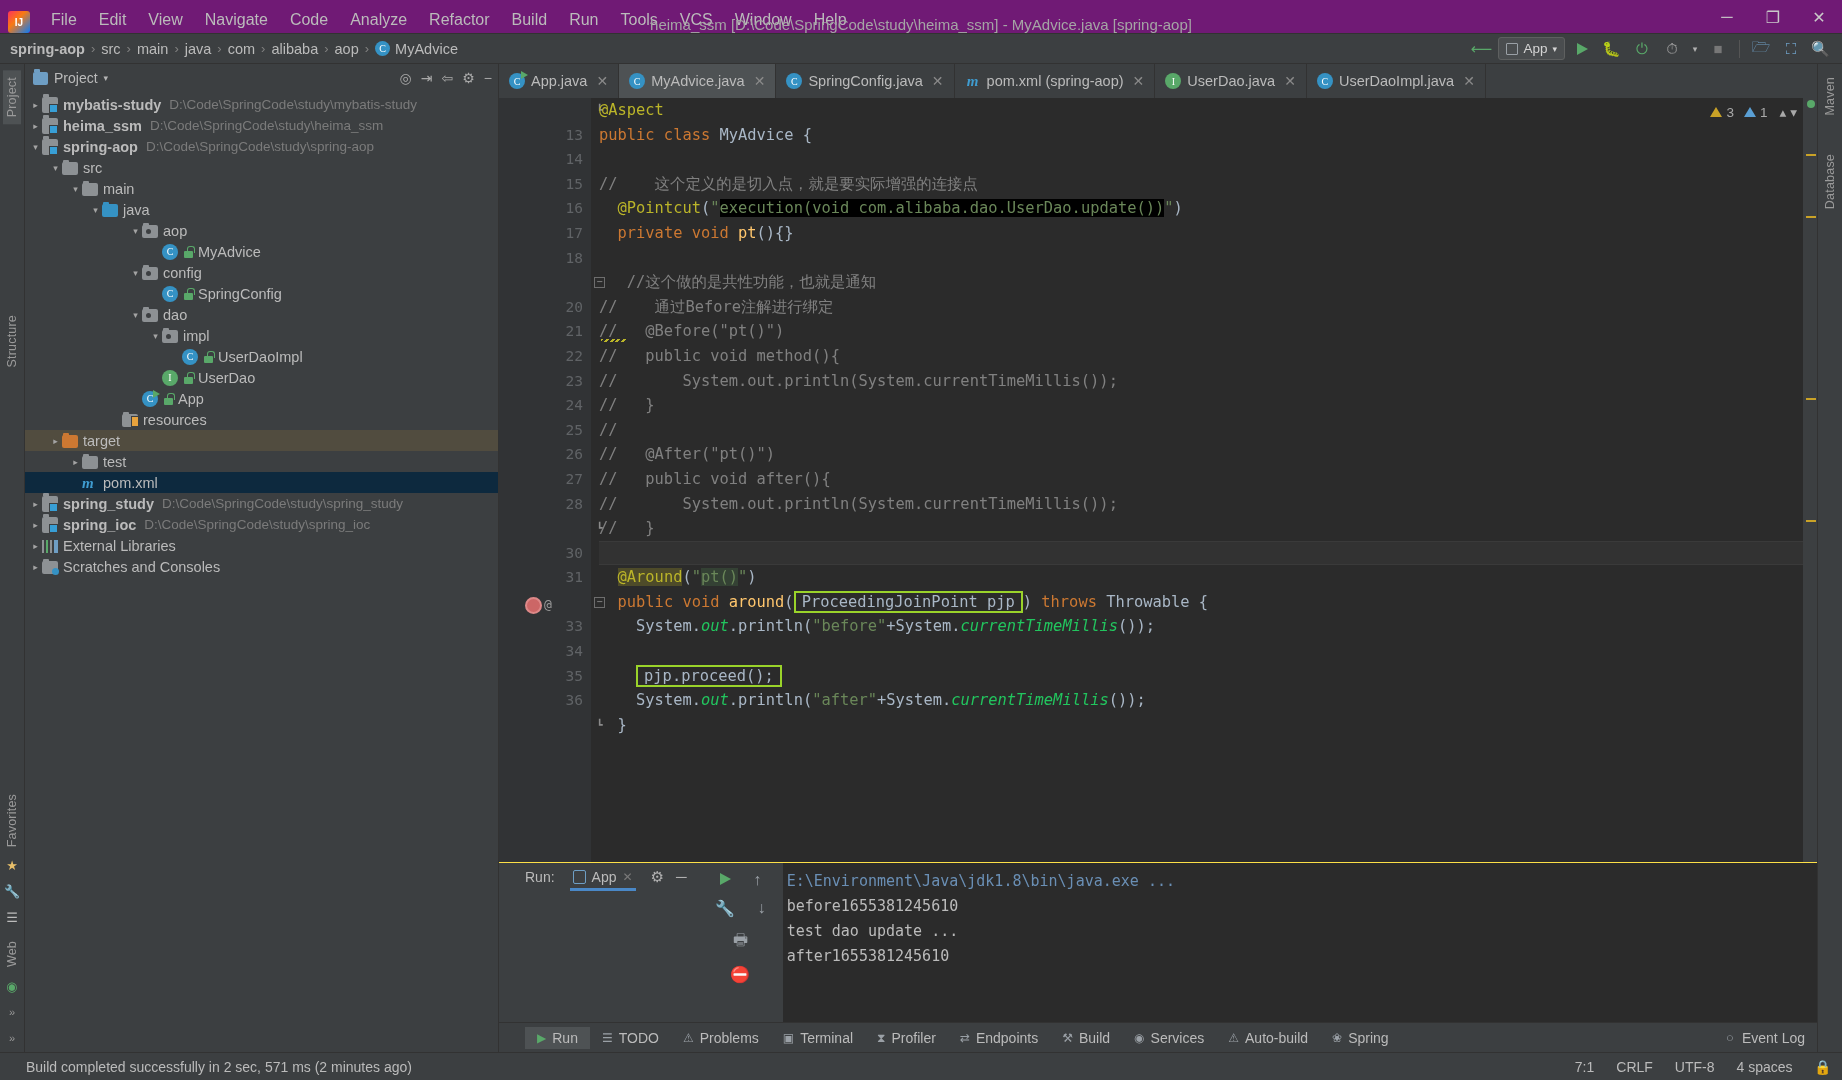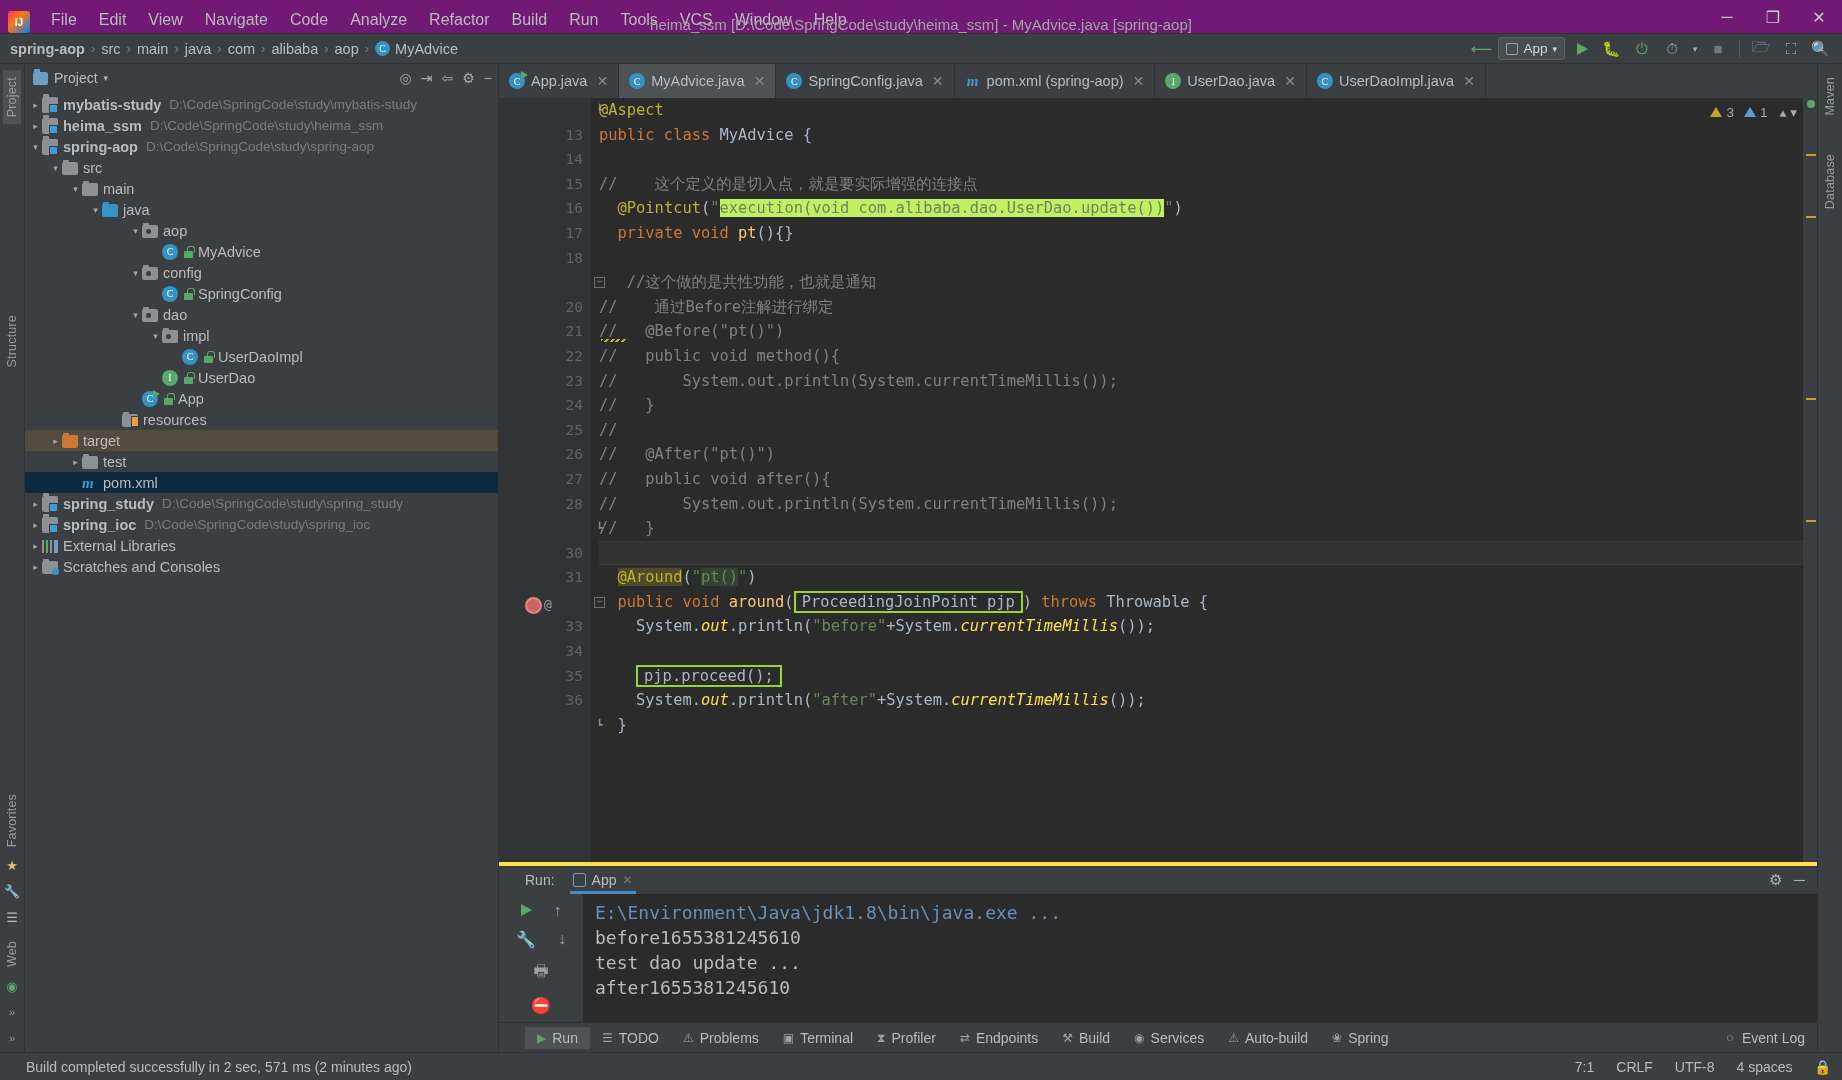--- a/index.html
+++ b/index.html
@@ -154,46 +154,46 @@
     font-family:"DejaVu Sans Mono","Liberation Mono",monospace; font-size:15.4px; padding-left:8px;}
   .cline { height:24.6px; line-height:24.6px; white-space:pre; }
   .cline.cur { background:#323232; box-shadow: inset 0 1px 0 #3a3a3a, inset 0 -1px 0 #3a3a3a;}
   
   .k  { color:#cc7832; }      
   .ann{ color:#bbb529; }      
   .str{ color:#6a8759; }      
   .cm { color:#808080; }      
   .fn { color:#ffc66d; }      
   .ty { color:#a9b7c6; }      
-  .fld{ color:#fde047; font-style:italic; }
-  .hl-pc { background:#bef264; }
+  .fld{ color:#22c55e; font-style:italic; }
+  .hl-pc { background:#000000; }
   .hl-ar { background:#4e4b29; }
   .hl-pt { background:#344134; }
   .box-green { border:2px solid #9ad32a; padding:0 6px; }
   .note-red { color:#ff2d2d; font-family:"DejaVu Sans","Liberation Sans",sans-serif; font-size:15px;}
 
   .err-strip { width:14px; flex:none; background:#3c3f41; position:relative; }
   .es-mark { position:absolute; right:1px; width:10px; height:2px; }
   .insp-badge { position:absolute; right:20px; top:6px; display:flex; align-items:center; gap:4px;
     font-size:13.5px; color:#a9a9a9; z-index:5; }
   .tri-warn { width:0;height:0;border-left:6px solid transparent;border-right:6px solid transparent;border-bottom:10px solid #c9a227;}
   .tri-weak { width:0;height:0;border-left:6px solid transparent;border-right:6px solid transparent;border-bottom:10px solid #5a9fd4;}
 
   
-  .runpanel { flex:0 0 160px; display:flex; flex-direction:column; background:#3c3f41; border-top:4px solid #fde047; }
+  .runpanel { flex:0 0 160px; display:flex; flex-direction:row; background:#3c3f41; border-top:1px solid #fde047; }
   .run-head { height:28px; display:flex; align-items:center; padding-left:26px; gap:9px; font-size:14px; position:relative;}
   .run-tab { display:flex;align-items:center;gap:6px; padding:3px 9px 4px 9px; position:relative; }
   .run-tab.active::after{content:"";position:absolute;left:6px;right:6px;bottom:-2px;height:3px;background:#4a88c7;}
   .run-tab .rico{width:13px;height:14px;border:1.5px solid #6e9ec4;border-radius:2px;background:#3c3f41;}
   .run-head-r{margin-left:auto;display:flex;gap:12px;padding-right:12px;color:#b0b0b0;font-size:15px;}
   .run-body { flex:1; display:flex; min-height:0; }
   .run-side { width:84px; flex:none; display:flex; flex-direction:column; align-items:center; gap:10px; padding-top:8px; background:#3c3f41;}
   .rs-row{display:flex;gap:22px;}
-  .console { flex:1; background:#2b2b2b; padding:6px 0 0 12px; overflow:hidden;
-    font-family:"DejaVu Sans Mono","Liberation Mono",monospace; font-size:18px; }
+  .console { flex:1; background:#2b2b2b; padding:6px 0 0 4px; overflow:hidden;
+    font-family:"DejaVu Sans Mono","Liberation Mono",monospace; font-size:15px; }
   .cons-line{ height:25px; line-height:25px; color:#bbbbbb; white-space:pre;}
   .cons-line.dim{ color:#6a8fb5; }
 
   
   .toolbar-bot { height:30px; flex:none; background:#3c3f41; display:flex; align-items:center;
     padding-left:26px; gap:0; border-top:1px solid #323232; font-size:14px;}
   .tb-item { display:flex; align-items:center; gap:6px; padding:3px 12px; color:#bbbbbb; }
   .tb-item.active{background:#4e5254;}
   .tb-right{margin-left:auto;display:flex;align-items:center;gap:8px;padding-right:12px;}
 

